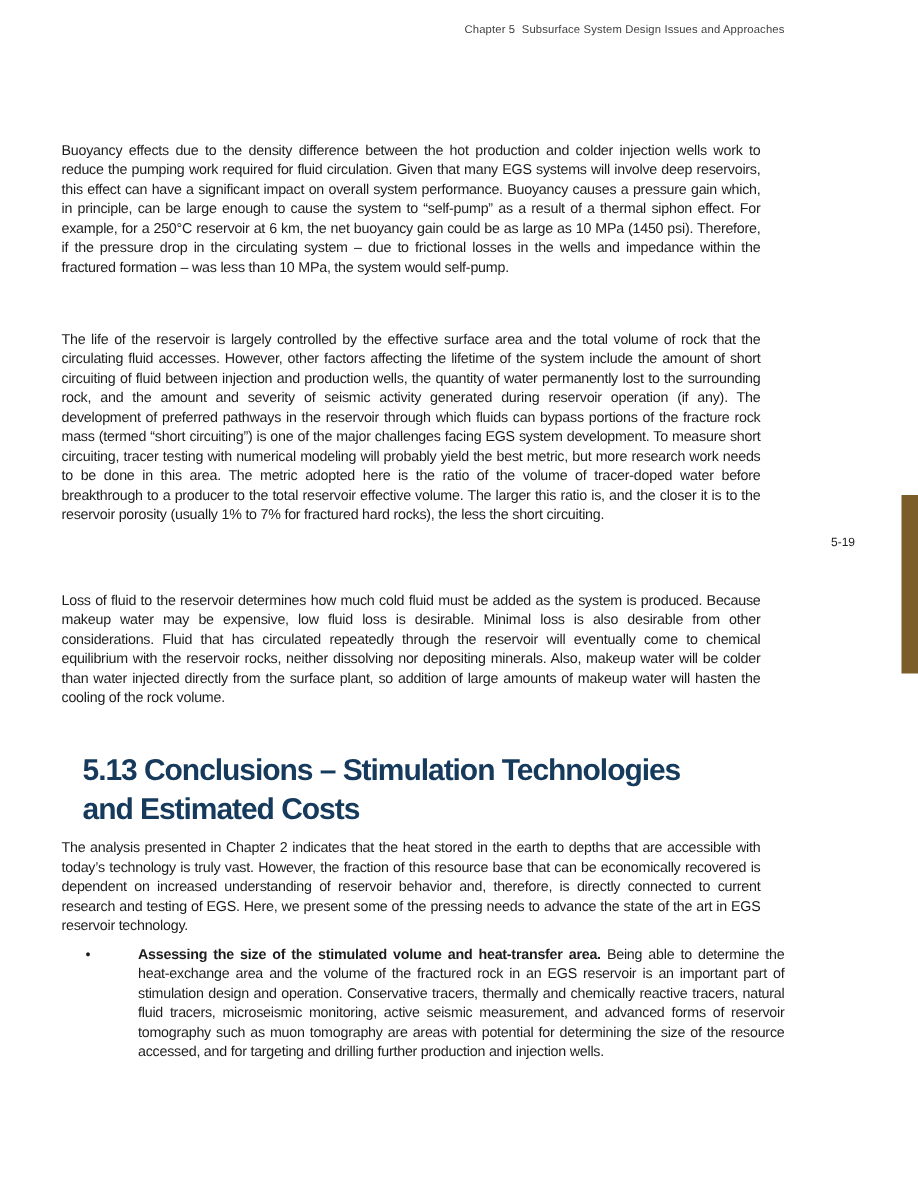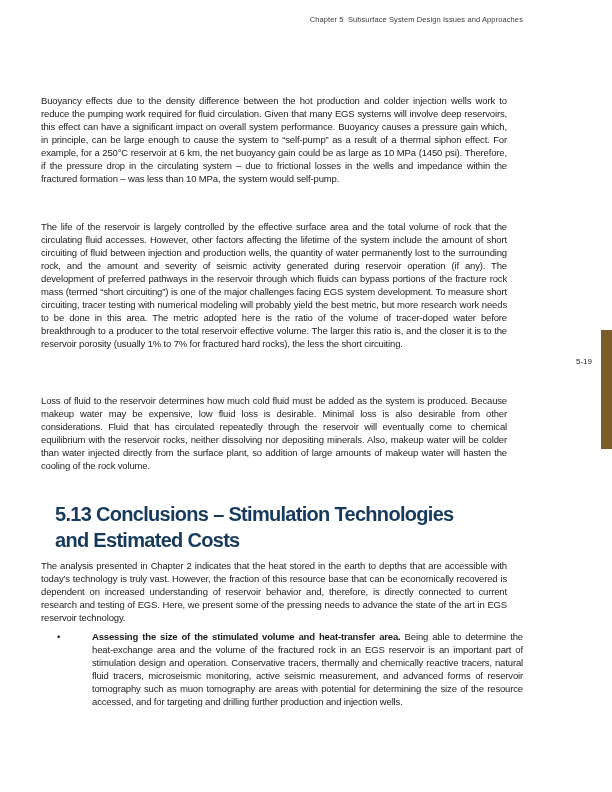--- a/index.html
+++ b/index.html
@@ -47,21 +47,20 @@
     font-size: 20px;
     line-height: 26px;
     letter-spacing: -0.7px;
   }
   .section-heading .h-line { display: block; white-space: nowrap; }
   .page-number {
     position: absolute;
     left: 554px;
     top: 357px;
     width: 38px;
-    text-align: right;
     font-size: 8px;
     color: #222222;
   }
   .edge-bar {
     position: absolute;
     left: 601px;
     top: 330px;
     width: 11px;
     height: 119px;
   }

